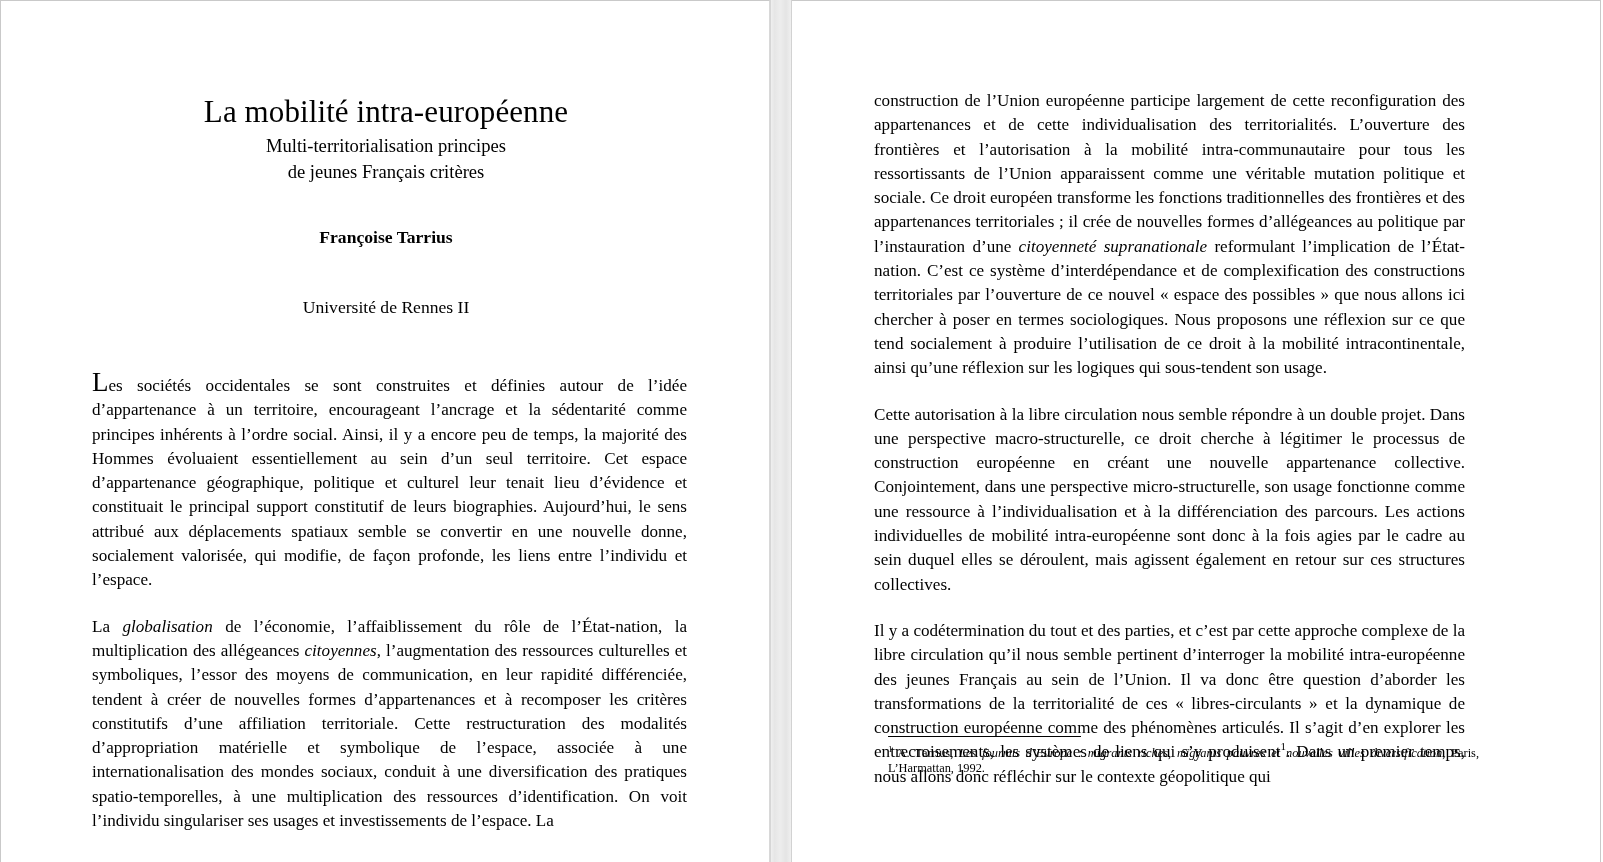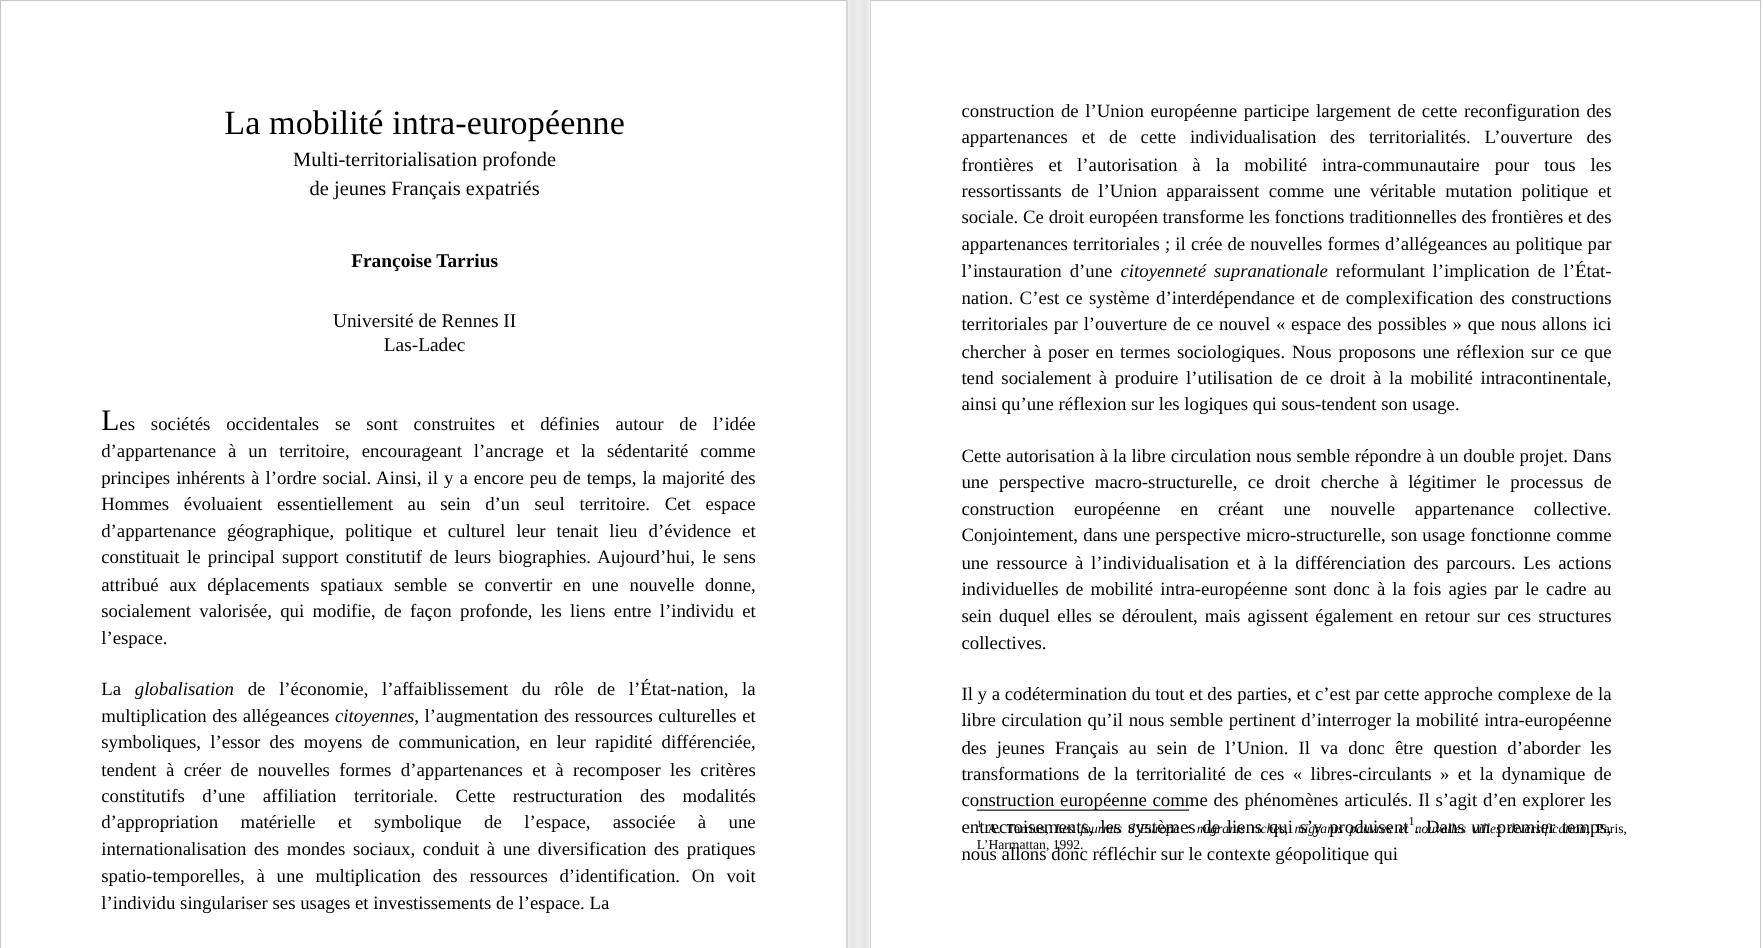--- a/index.html
+++ b/index.html
@@ -95,21 +95,21 @@
   }
   .author {
     font-size: 17.6px;
     font-weight: bold;
     margin: 0;
     padding-top: 43px;
   }
   .affiliation {
     font-size: 17.6px;
     line-height: 22px;
-    margin: 0;
+    margin: 16px;
     padding-top: 32px;
   }
 
   
   .body-start { top: 371px; }
   p.para {
     margin: 0 0 22px 0;
     text-align: justify;
   }
   p.para.tight { margin-bottom: 0; }
@@ -154,25 +154,24 @@
 </style>
 </head>
 <body>
 
 <div id="viewer">
 
   <div class="page page-left">
 
     <div class="title-block">
       <h1 class="doc-title">La mobilité intra-européenne</h1>
-      <div class="doc-subtitle">Multi-territorialisation profonde</div>
-      <div class="doc-subtitle">de jeunes Français expatriés</div>
+      <div class="doc-subtitle">Multi-territorialisation principes</div>
+      <div class="doc-subtitle">de jeunes Français critères</div>
       <div class="author">Françoise Tarrius</div>
       <div class="affiliation">Université de Rennes II</div>
-      <div class="affiliation" style="padding-top:0;">Las-Ladec</div>
     </div>
 
     <div class="text-col left-col body-start">
 
       <p class="para"><span class="dropcap">L</span><span>es sociétés occidentales se sont construites et définies autour de l’idée d’appartenance à un territoire, encourageant l’ancrage et la sédentarité comme principes inhérents à l’ordre social. Ainsi, il y a encore peu de temps, la majorité des Hommes évoluaient essentiellement au sein d’un seul territoire. Cet espace d’appartenance géographique, politique et culturel leur tenait lieu d’évidence et constituait le principal support constitutif de leurs biographies. Aujourd’hui, le sens attribué aux déplacements spatiaux semble se convertir en une nouvelle donne, socialement valorisée, qui modifie, de façon profonde, les liens entre l’individu et l’espace.</span></p>
 
       <p class="para tight"><span>La </span><i>globalisation</i><span> de l’économie, l’affaiblissement du rôle de l’État-nation, la multiplication des allégeances </span><i>citoyennes</i><span>, l’augmentation des ressources culturelles et symboliques, l’essor des moyens de communication, en leur rapidité différenciée, tendent à créer de nouvelles formes d’appartenances et à recomposer les critères constitutifs d’une affiliation territoriale. Cette restructuration des modalités d’appropriation matérielle et symbolique de l’espace, associée à une internationalisation des mondes sociaux, conduit à une diversification des pratiques spatio-temporelles, à une multiplication des ressources d’identification. On voit l’individu singulariser ses usages et investissements de l’espace. La</span></p>
 
     </div>
   </div>

